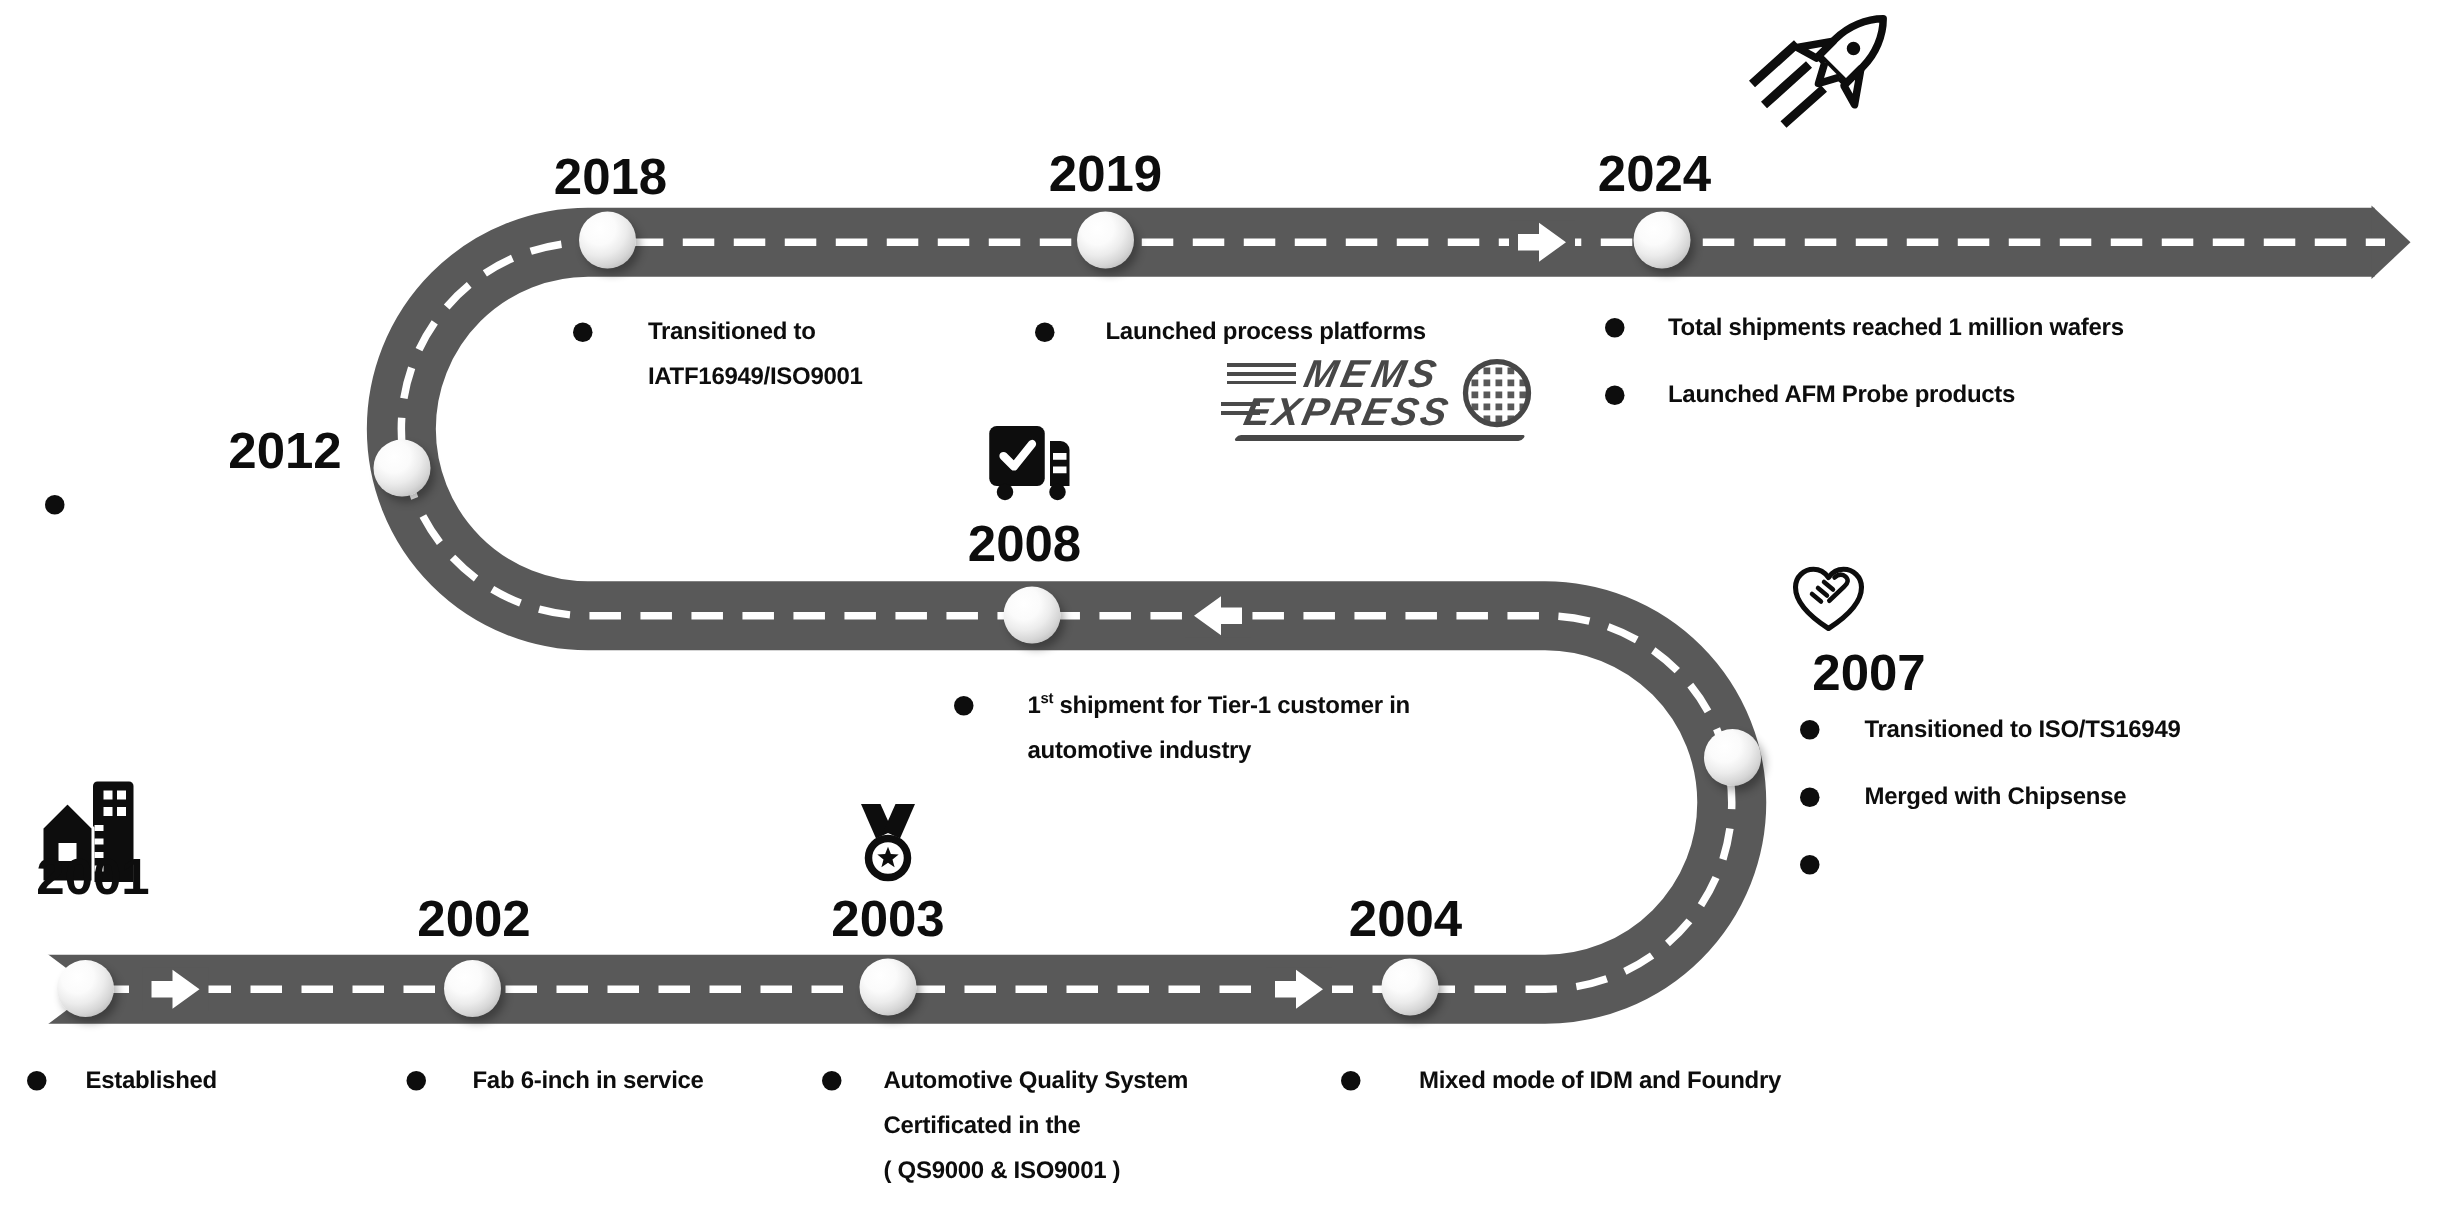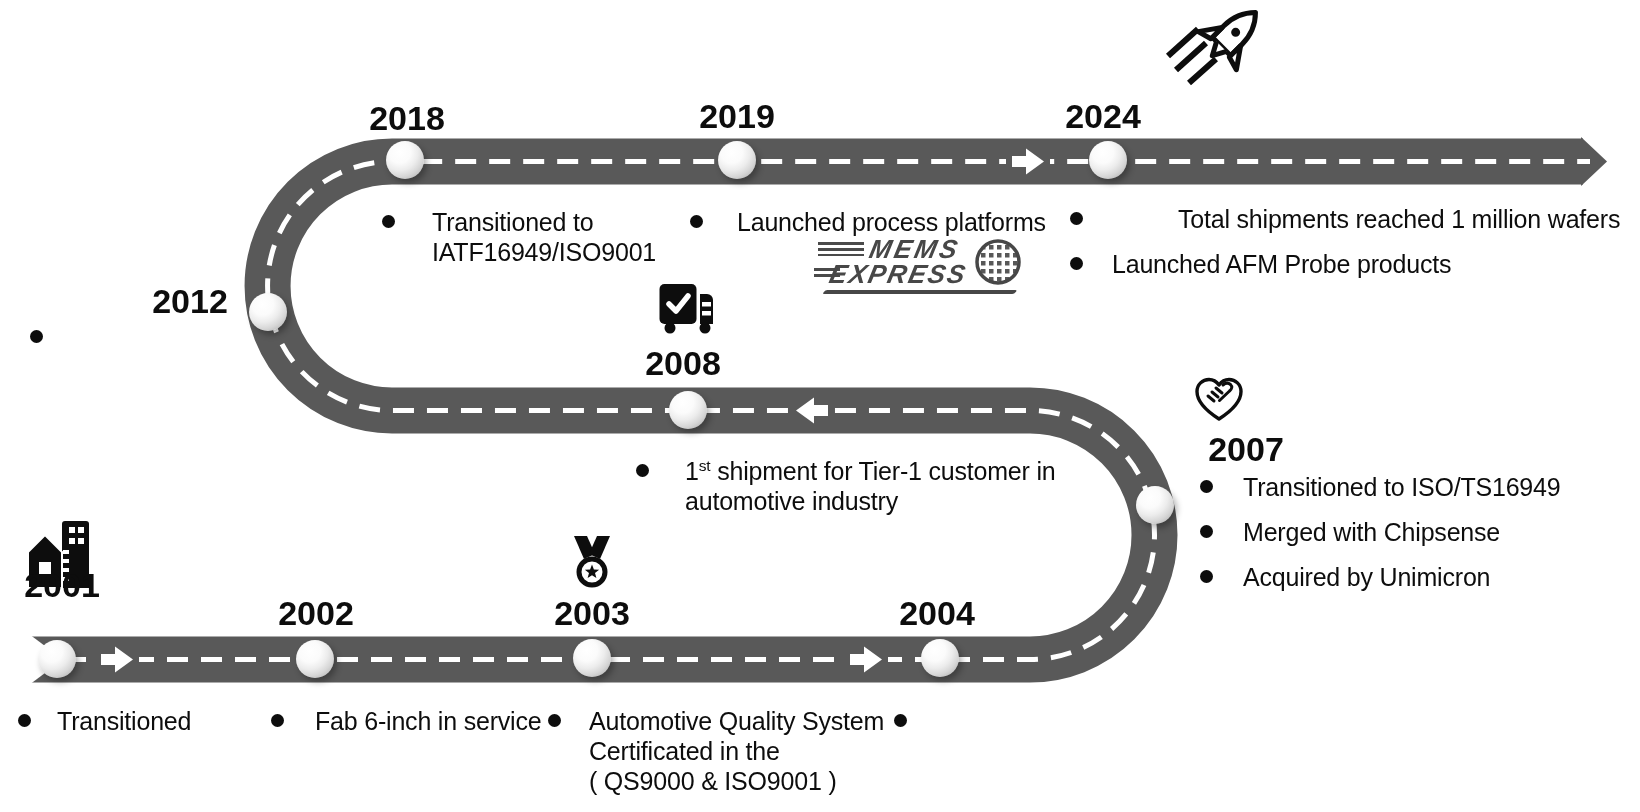--- a/index.html
+++ b/index.html
@@ -2,21 +2,21 @@
 <html><head>
 <meta charset="utf-8">
 <style>
   html,body{margin:0;padding:0;background:#fff;}
   .canvas{position:relative;width:1640px;height:812px;background:#fff;overflow:hidden;
           font-family:"Liberation Sans",sans-serif;color:#0d0d0d;}
   .road-svg{position:absolute;left:0;top:0;}
   .year{position:absolute;transform:translateX(-50%);font-size:34px;font-weight:bold;
         white-space:nowrap;line-height:1;}
   .dot{position:absolute;width:13px;height:13px;border-radius:50%;background:#0d0d0d;}
-  .btext{position:absolute;font-size:25px;font-weight:normal;line-height:30px;white-space:nowrap;
+  .btext{position:absolute;font-size:16px;font-weight:bold;line-height:30px;white-space:nowrap;
          letter-spacing:-0.2px;}
   .btext sup{font-size:0.62em;vertical-align:super;line-height:0;}
   .marble{position:absolute;width:38px;height:38px;border-radius:50%;
           background:radial-gradient(circle at 36% 30%, #ffffff 0%, #fbfbfb 30%, #ececec 50%, #d6d6d6 68%, #b6b6b6 86%, #9c9c9c 100%);
           box-shadow:3px 4px 6px rgba(0,0,0,0.30);}
   .icon{position:absolute;}
   
   .logo{position:absolute;left:818px;top:238px;width:210px;height:60px;}
   .logo .l1{position:absolute;left:52px;top:-2px;font-size:26px;font-weight:bold;font-style:italic;
             letter-spacing:3px;color:#474747;transform:skewX(-12deg);line-height:1;}
@@ -141,47 +141,47 @@
   <span class="dot" style="left:382px;top:215px"></span>
   <div class="btext" style="left:432px;top:207px">
     <div>Transitioned to</div>
     <div>IATF16949/ISO9001</div>
   </div>
 
   <span class="dot" style="left:690px;top:215px"></span>
   <div class="btext" style="left:737px;top:207px">Launched process platforms</div>
 
   <span class="dot" style="left:1070px;top:212px"></span>
-  <div class="btext" style="left:1178px;top:204px">Total shipments reached 1 million wafers</div>
+  <div class="btext" style="left:1112px;top:204px">Total shipments reached 1 million wafers</div>
   <span class="dot" style="left:1070px;top:257px"></span>
   <div class="btext" style="left:1112px;top:249px">Launched AFM Probe products</div>
 
   <span class="dot" style="left:30px;top:330px"></span>
 
   <span class="dot" style="left:636px;top:464px"></span>
   <div class="btext" style="left:685px;top:456px">
     <div><span>1</span><sup>st</sup><span> shipment for Tier-1 customer in</span></div>
     <div>automotive industry</div>
   </div>
 
   <span class="dot" style="left:1200px;top:480px"></span>
   <div class="btext" style="left:1243px;top:472px">Transitioned to ISO/TS16949</div>
   <span class="dot" style="left:1200px;top:525px"></span>
   <div class="btext" style="left:1243px;top:517px">Merged with Chipsense</div>
   <span class="dot" style="left:1200px;top:570px"></span>
-  <div class="btext" style="left:1243px;top:562px">Acquired by Unimicron</div>
 
   <span class="dot" style="left:18px;top:714px"></span>
-  <div class="btext" style="left:57px;top:706px">Transitioned</div>
+  <div class="btext" style="left:57px;top:706px">Established</div>
 
   <span class="dot" style="left:271px;top:714px"></span>
   <div class="btext" style="left:315px;top:706px">Fab 6-inch in service</div>
 
   <span class="dot" style="left:548px;top:714px"></span>
   <div class="btext" style="left:589px;top:706px">
     <div>Automotive Quality System</div>
     <div>Certificated in the</div>
     <div>( QS9000 &amp; ISO9001 )</div>
   </div>
 
   <span class="dot" style="left:894px;top:714px"></span>
+  <div class="btext" style="left:946px;top:706px">Mixed mode of IDM and Foundry</div>
 
 </div>
 
 </body></html>

